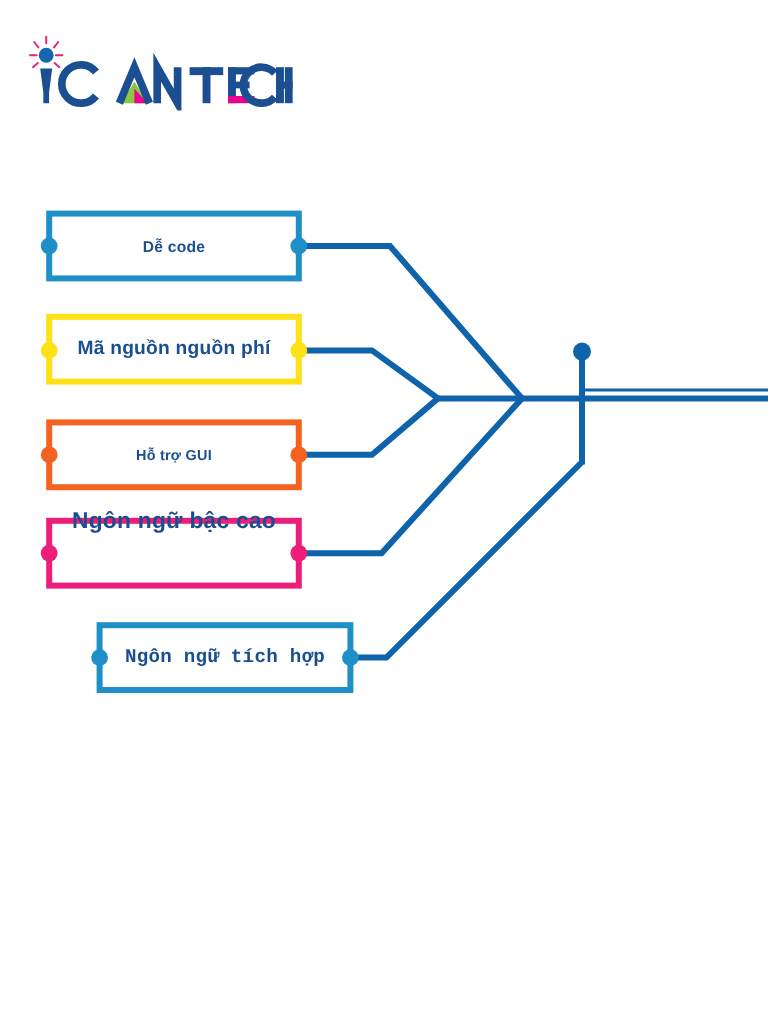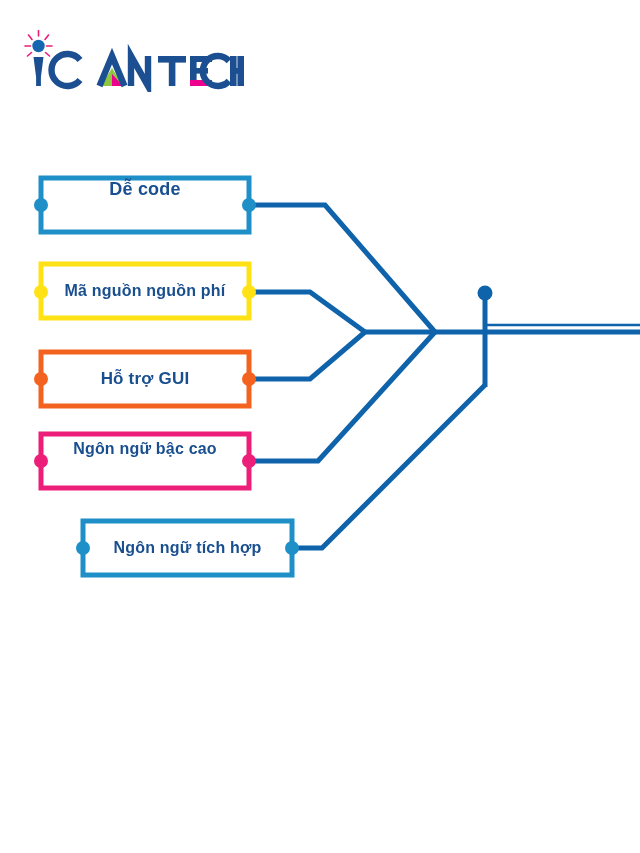--- a/index.html
+++ b/index.html
@@ -38,25 +38,25 @@
     position: absolute;
     display: flex;
     align-items: center;
     justify-content: center;
     font-weight: bold;
     color: #1a4f8f;
     letter-spacing: 0.2px;
     white-space: nowrap;
     pointer-events: none;
   }
-  .node-label.n0 { left: 41px;  top: 162px; width: 208px; height: 54px; font-size: 18px; }
+  .node-label.n0 { left: 41px;  top: 178px; width: 208px; height: 54px; font-size: 13px; }
   .node-label.n1 { left: 41px;  top: 264px; width: 208px; height: 54px; font-size: 16px; }
-  .node-label.n2 { left: 41px;  top: 352px; width: 208px; height: 54px; font-size: 17px; }
-  .node-label.n3 { left: 41px;  top: 422px; width: 208px; height: 54px; font-size: 16px; }
-  .node-label.n4 { left: 83px;  top: 521px; width: 209px; height: 54px; font-size: 16px; }
+  .node-label.n2 { left: 41px;  top: 352px; width: 208px; height: 54px; font-size: 12px; }
+  .node-label.n3 { left: 41px;  top: 408px; width: 208px; height: 54px; font-size: 19px; }
+  .node-label.n4 { left: 83px;  top: 521px; width: 209px; height: 54px; font-size: 16px; font-family: Liberation Mono, monospace; }
 </style>
 </head>
 <body>
 
 <div id="logo">
   <svg viewBox="0 0 220 62" width="220" height="62">
 
     <g stroke="#ec1e79" stroke-width="1.6" stroke-linecap="round">
       <line x1="14.5" y1="0.5" x2="14.5" y2="6"></line>
       <line x1="4.5" y1="5" x2="8" y2="9.5"></line>

